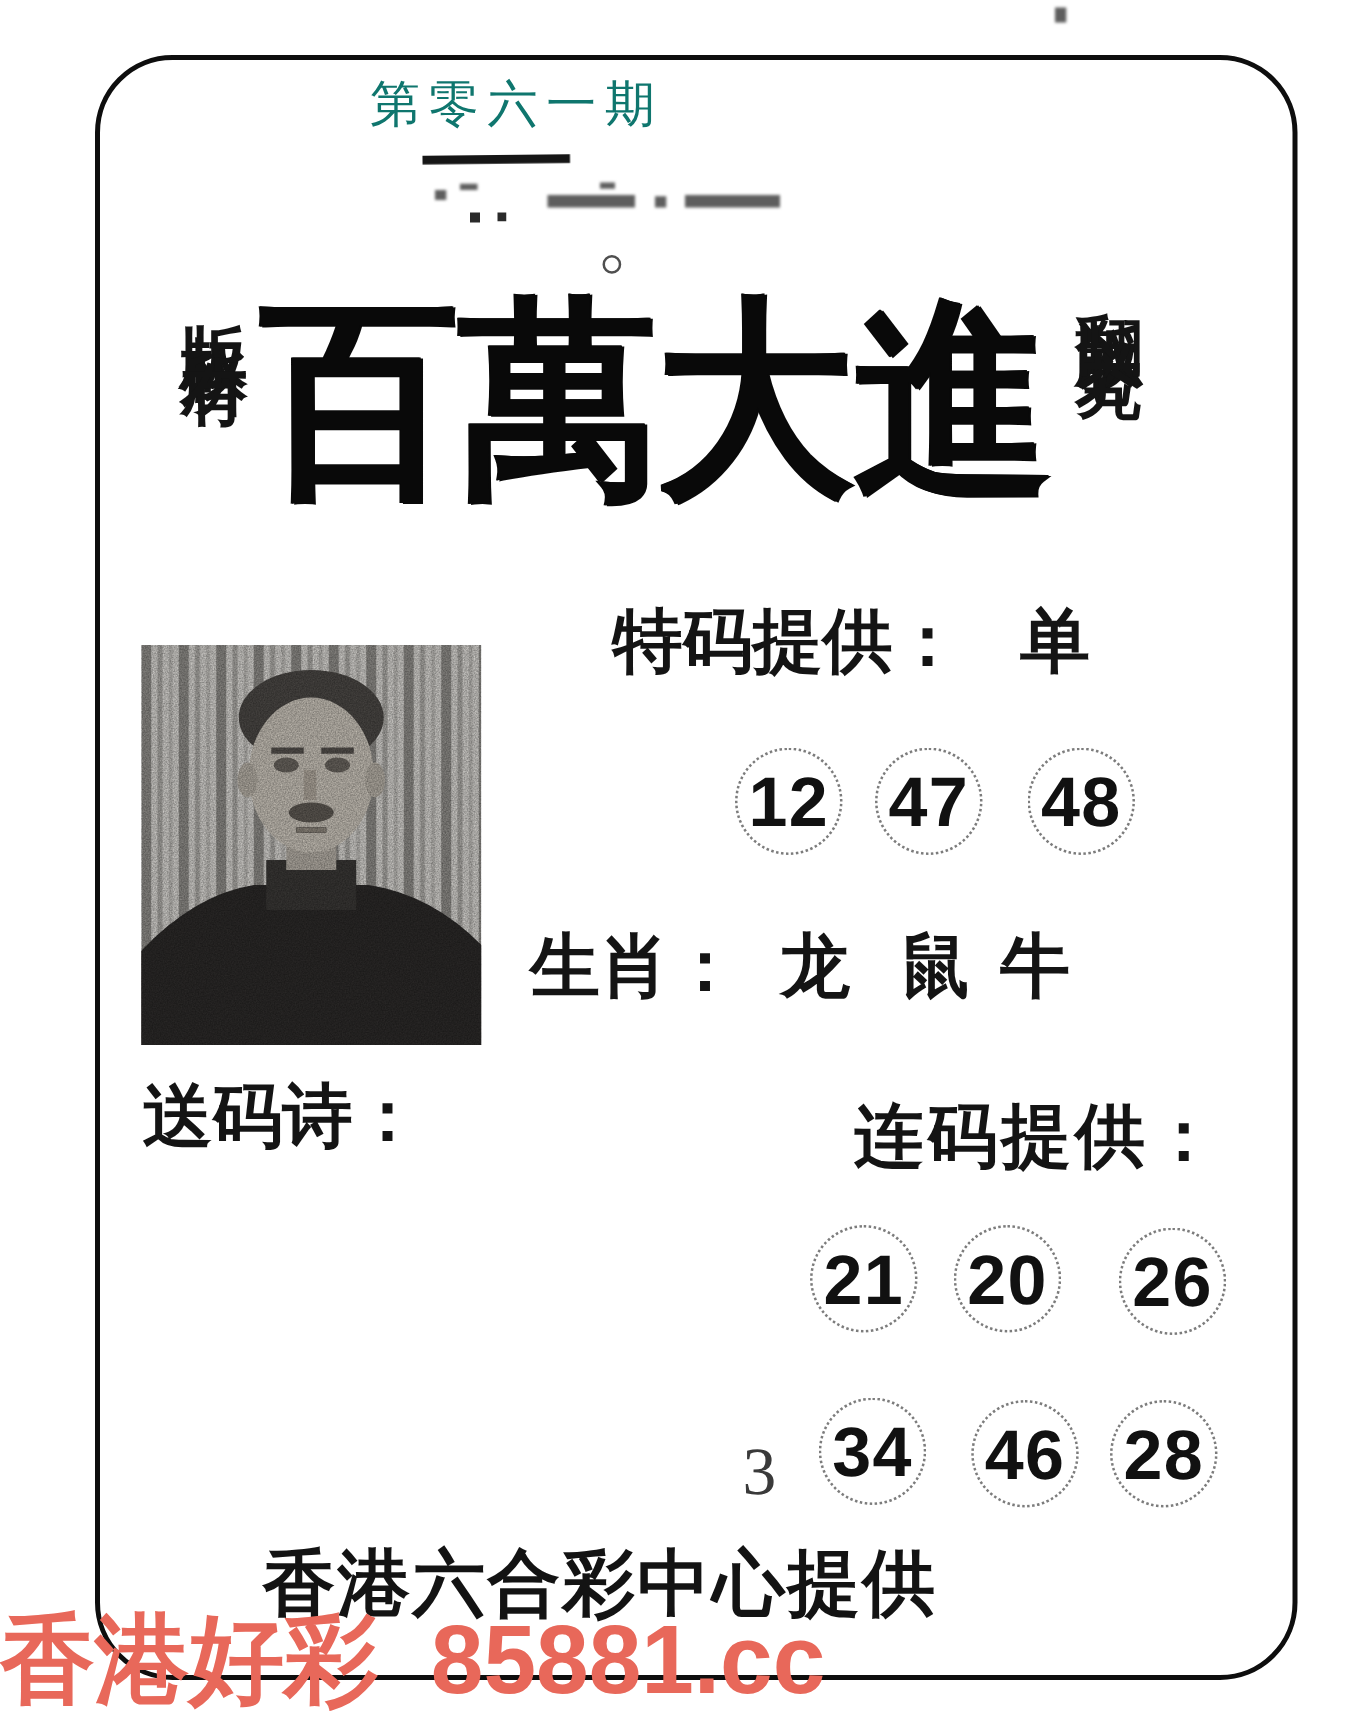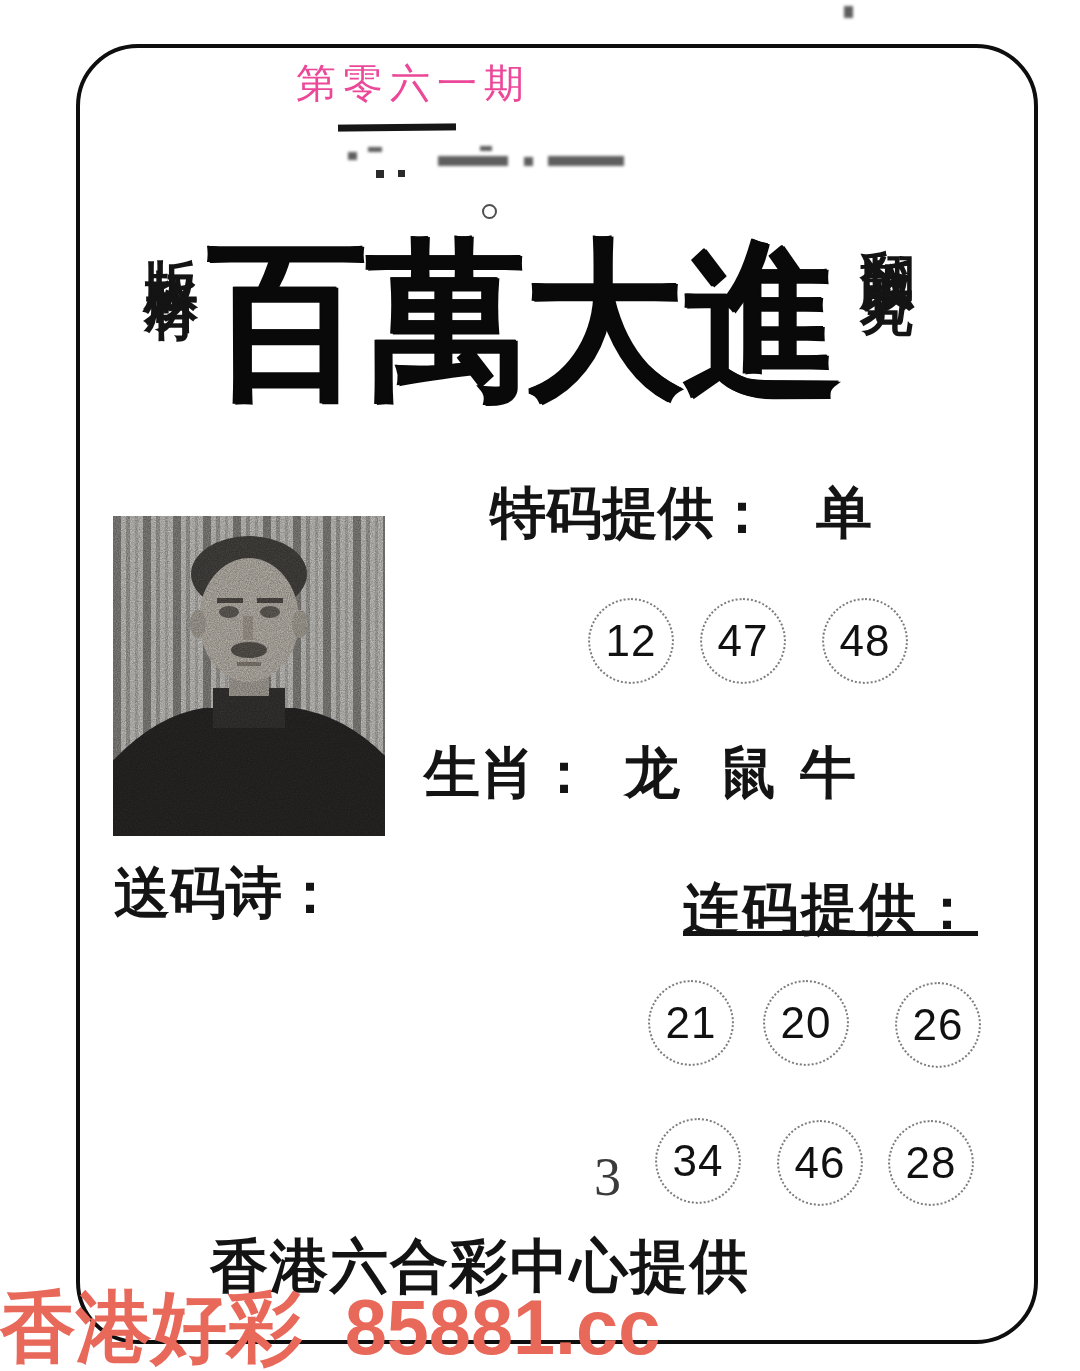--- a/index.html
+++ b/index.html
@@ -21,21 +21,21 @@
     border: 4px solid #0e0e0e;
     border-radius: 62px;
     box-sizing: border-box;
     z-index: 1;
   }
 
   .issue {
     left: 296px; top: 56px;
     font-size: 40px;
     letter-spacing: 7px;
-    color: #ec4899;
+    color: #0f766e;
     z-index: 2;
     filter: blur(0.4px);
   }
 
   
   .smudge { background: #5e5e5e; filter: blur(1.4px); z-index: 2; }
   .smudge-dark { background: #161616; filter: blur(0.6px); z-index: 2; }
   .speck { background: #2a2a2a; z-index: 2; }
   .ring {
     left: 482px; top: 204px;
@@ -88,38 +88,38 @@
     border: 2px dotted #7c7c7c;
     border-radius: 50%;
     box-sizing: border-box;
     display: flex;
     align-items: center;
     justify-content: center;
     z-index: 2;
   }
   .circle .num {
     font-family: "Liberation Sans", "DejaVu Sans", sans-serif;
-    font-size: 44px;
-    font-weight: 400;
+    font-size: 56px;
+    font-weight: 700;
     color: #111111;
     letter-spacing: 1px;
   }
 
   .poem-title { left: 114px; top: 856px; }
   .poem {
     left: 114px; top: 914px;
     font-size: 57px;
     font-weight: 600;
     line-height: 61px;
     letter-spacing: 22px;
     color: #141414;
     z-index: 2;
     white-space: nowrap;
   }
-  .lian-label { left: 683px; top: 872px; letter-spacing: 3px; text-decoration: underline; }
+  .lian-label { left: 683px; top: 872px; letter-spacing: 3px; }
 
   .stray-mark {
     left: 594px; top: 1146px;
     font-size: 54px;
     color: #3a3a3a;
     z-index: 2;
   }
 
   .footer-line {
     left: 196px; top: 1228px;

